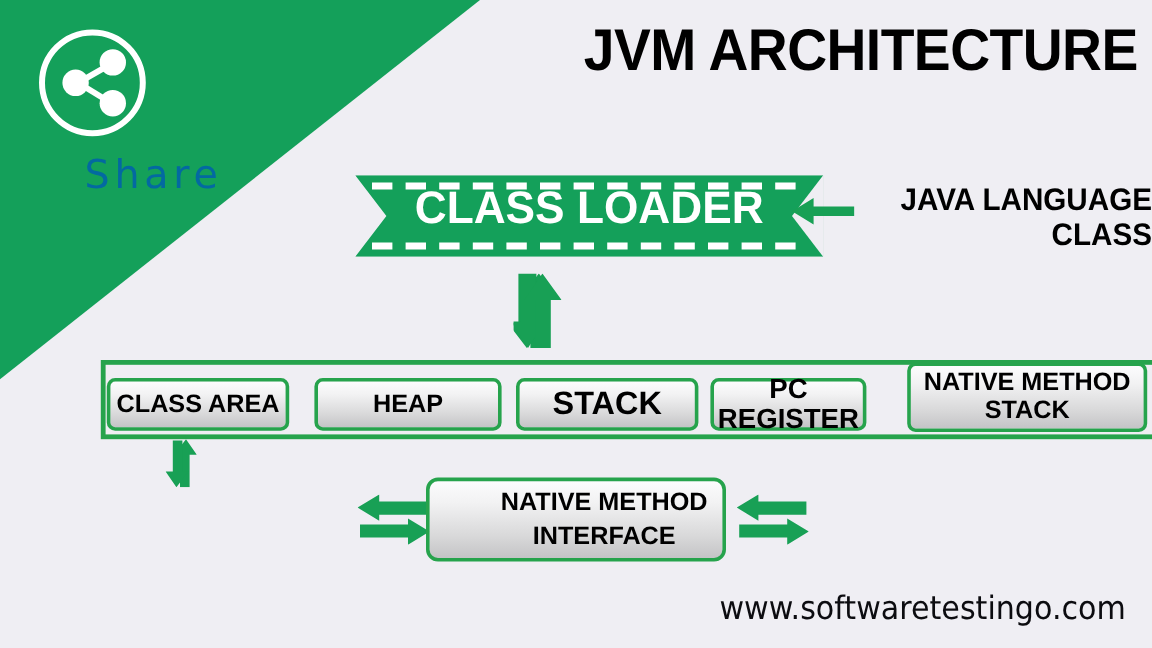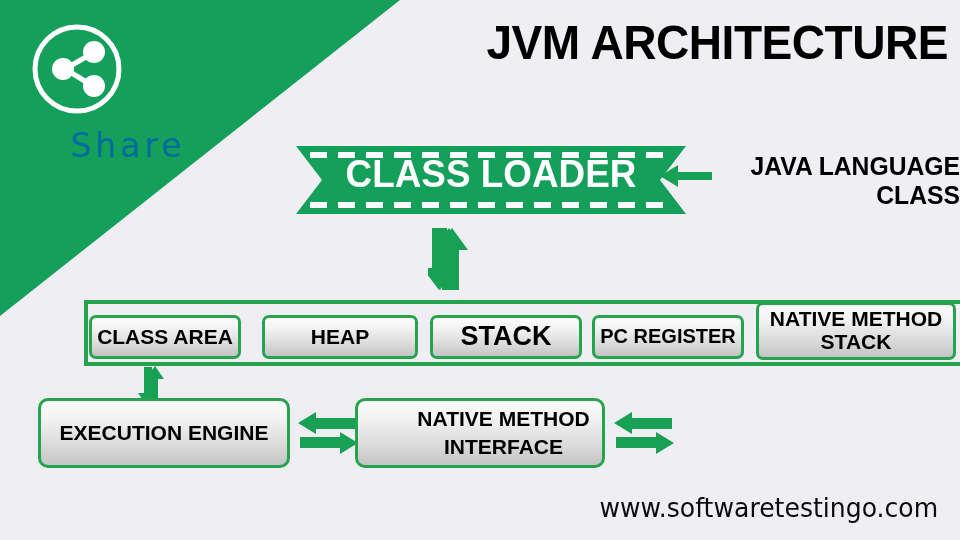--- a/index.html
+++ b/index.html
@@ -157,21 +157,21 @@
     justify-content: center;
     text-align: center;
     color: #000000;
     font-weight: 700;
     line-height: 1.08;
   }
 
   .mem-box.b1 { left: 89px;  top: 315px; width: 152px; height: 44px; font-size: 21px; }
   .mem-box.b2 { left: 262px; top: 315px; width: 156px; height: 44px; font-size: 21px; }
   .mem-box.b3 { left: 430px; top: 315px; width: 152px; height: 44px; font-size: 27px; }
-  .mem-box.b4 { left: 592px; top: 315px; width: 152px; height: 44px; font-size: 20px; }
+  .mem-box.b4 { left: 592px; top: 315px; width: 130px; height: 44px; font-size: 23px; }
   .mem-box.b5 { left: 756px; top: 302px; width: 200px; height: 58px; font-size: 21px; text-align: center; }
 
   
   .engine-box {
     position: absolute;
     box-sizing: border-box;
     border: 3px solid #26a34c;
     border-radius: 10px;
     background: linear-gradient(to bottom, #fcfcfd 0%, #f2f2f3 28%, #d8d8d9 72%, #c4c4c6 100%);
     display: flex;
@@ -284,21 +284,20 @@
   <div class="mem-box b4">PC REGISTER</div>
   <div class="mem-box b5">NATIVE METHOD STACK</div>
 
   <div class="vdouble-small">
     <svg width="26" height="40" viewBox="0 0 26 40">
       <polygon points="17,0 26,13 20,13 20,40 12,40 12,13 7,13" fill="#18a055"></polygon>
       <polygon points="9,40 0,27 6,27 6,1 14,1 14,27 19,27" fill="#18a055"></polygon>
     </svg>
   </div>
 
-  <div class="engine-box e1">EXECUTION ENGINE</div>
 
   <div class="hdouble a1">
     <svg width="60" height="42" viewBox="0 0 60 42">
       <polygon points="0,11 18,0 18,6 58,6 58,17 18,17 18,22" fill="#18a055"></polygon>
       <polygon points="60,31 42,20 42,25 2,25 2,36 42,36 42,42" fill="#18a055"></polygon>
     </svg>
   </div>
 
   <div class="engine-box e2">NATIVE METHOD INTERFACE</div>
 

